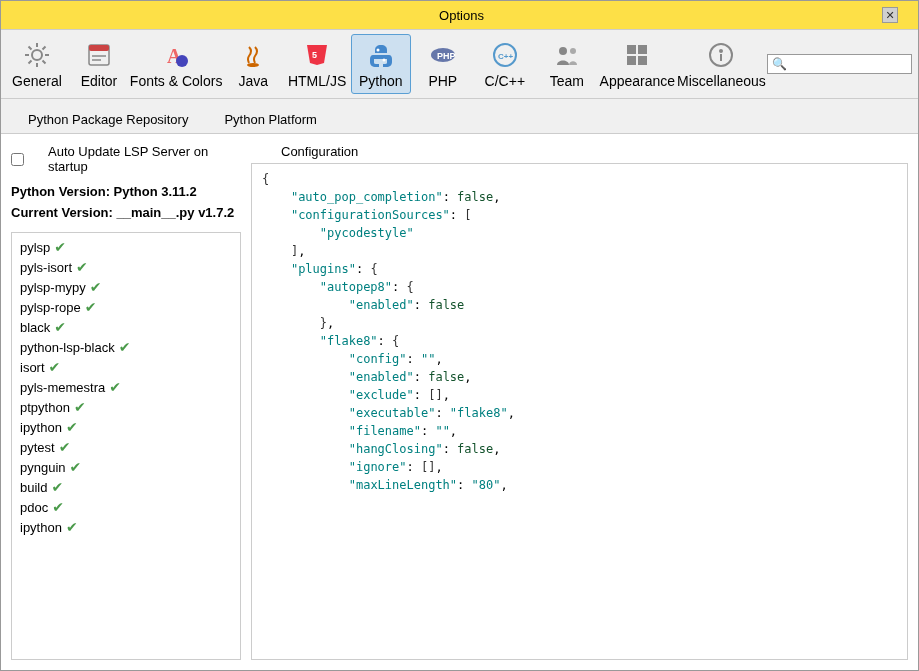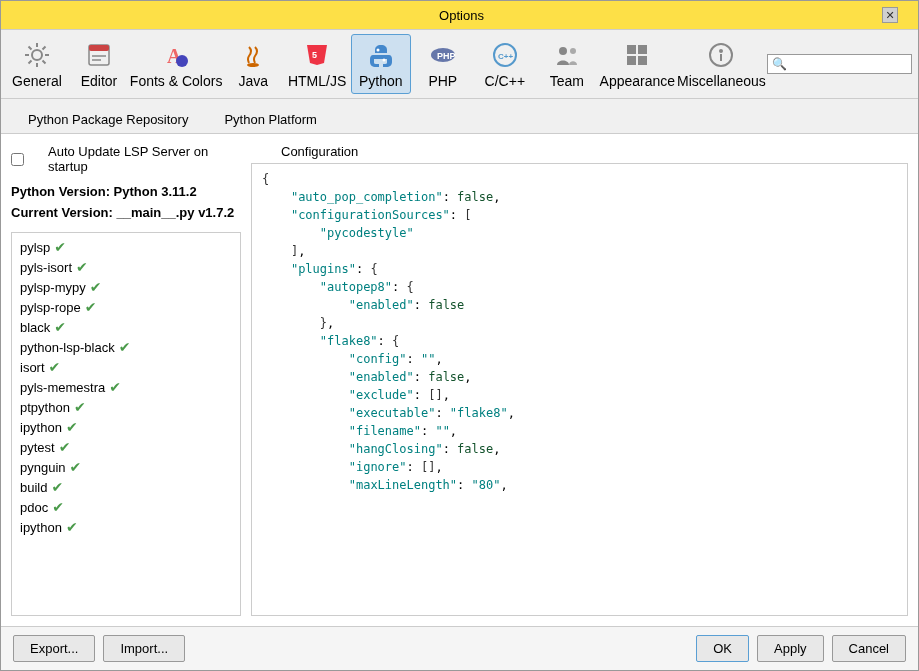--- a/index.html
+++ b/index.html
@@ -463,24 +463,13 @@
             <span class="json-key">"executable"</span>: <span class="json-string">"flake8"</span>,
             <span class="json-key">"filename"</span>: <span class="json-string">""</span>,
             <span class="json-key">"hangClosing"</span>: <span class="json-bool">false</span>,
             <span class="json-key">"ignore"</span>: <span class="json-brace">[]</span>,
             <span class="json-key">"maxLineLength"</span>: <span class="json-string">"80"</span>,</pre>
           </div>
       </div>
     </div>
   </div>
 
-  <div class="bottom-bar">
-    <div class="bottom-left">
-      <button class="btn">Export...</button>
-      <button class="btn">Import...</button>
-    </div>
-    <div class="bottom-right">
-      <button class="btn btn-default">OK</button>
-      <button class="btn">Apply</button>
-      <button class="btn">Cancel</button>
-    </div>
-  </div>
 </div>
 
 </body></html>

